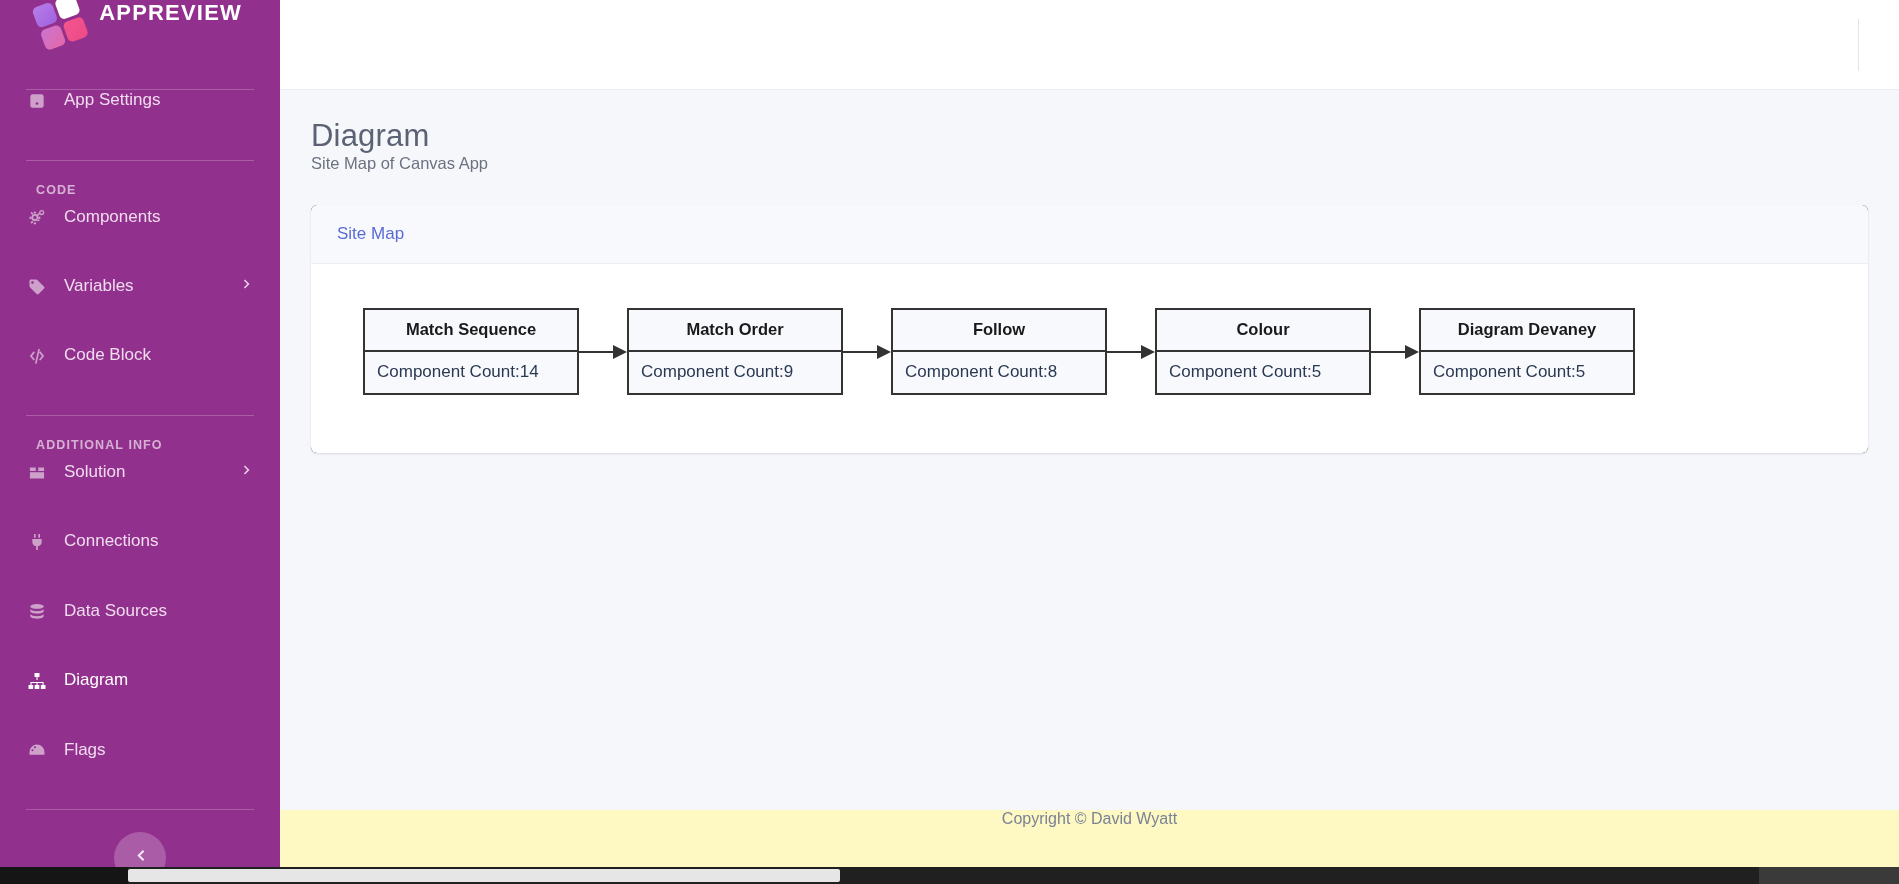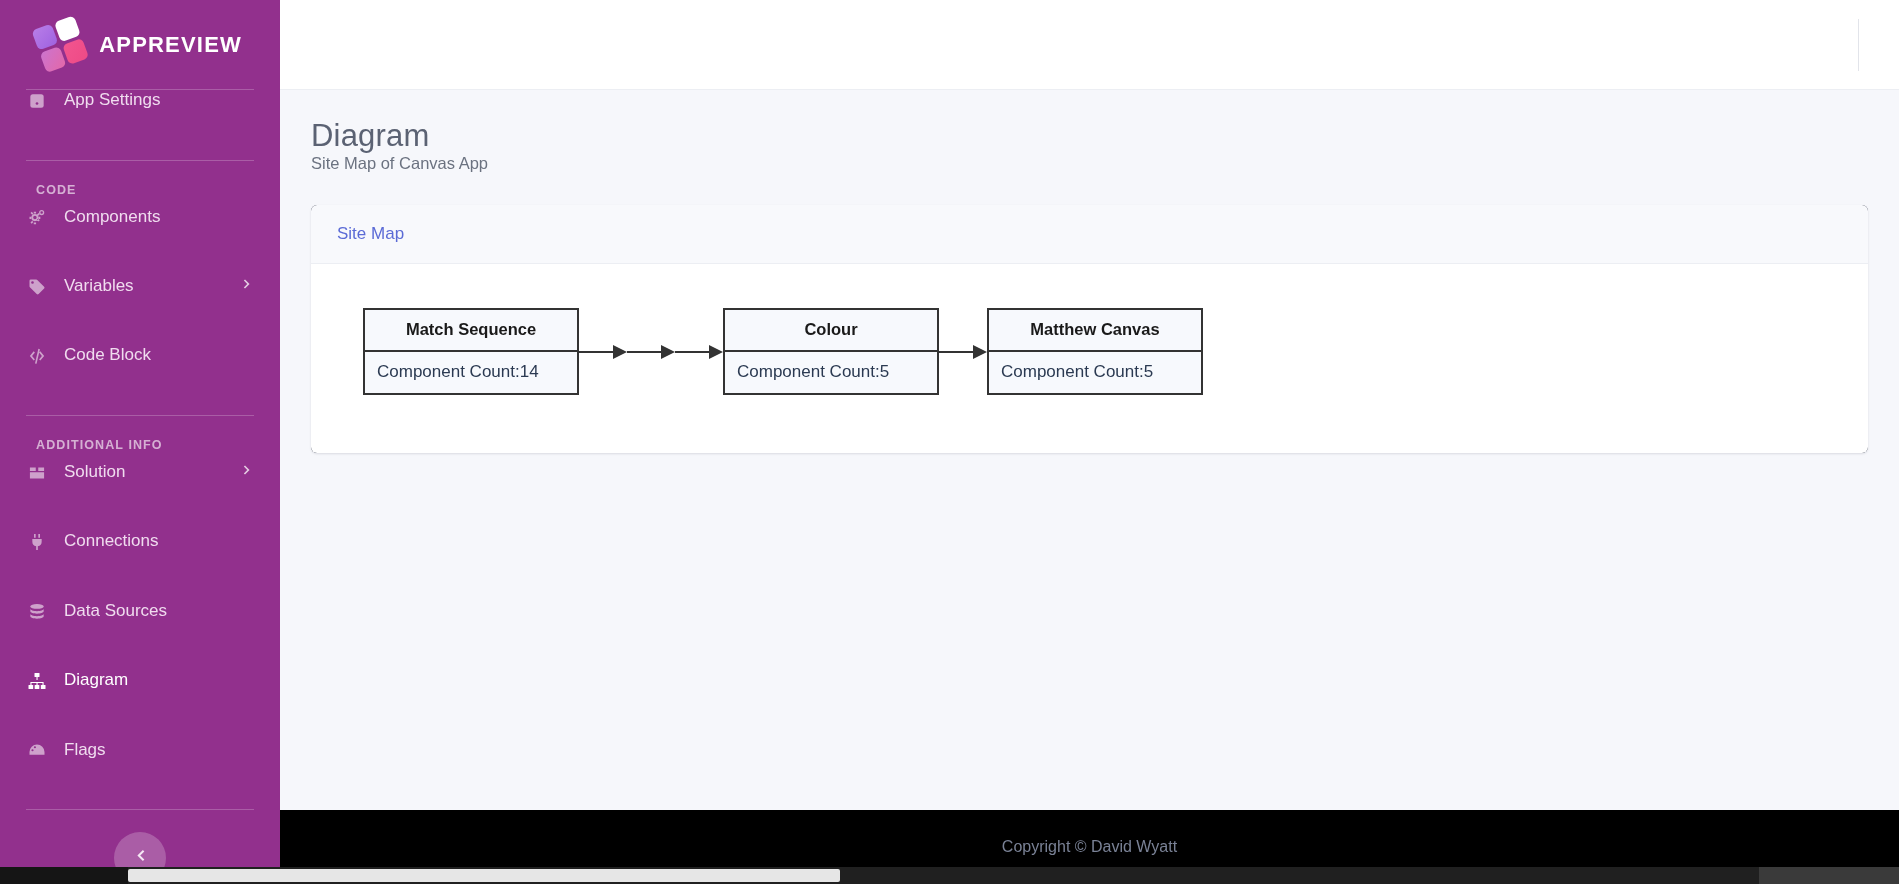--- a/index.html
+++ b/index.html
@@ -12,21 +12,21 @@
   .app { position: relative; width: 1899px; height: 884px; display: flex; }
 
   
   .sidebar {
     width: 280px; min-width: 280px; height: 884px;
     background: #92308d;
     position: relative;
     display: flex; flex-direction: column;
   }
   .brand {
-    height: 90px; display: flex; align-items: center;
+    height: 90px; display: flex; 
     padding: 0 38px; gap: 18px;
   }
   .logo { width: 46px; height: 46px; position: relative; transform: rotate(-20deg); }
   .logo i { position: absolute; width: 21px; height: 21px; border-radius: 5px; display: block; }
   .logo i.tl { left: 0; top: 0; background: linear-gradient(150deg,#b87de8,#9f63e0); }
   .logo i.tr { left: 24px; top: 0; background: #ffffff; }
   .logo i.bl { left: 0; top: 24px; background: linear-gradient(140deg,#cc74cf,#e368a8); }
   .logo i.br { left: 24px; top: 24px; background: linear-gradient(140deg,#f2558f,#ee4a86); }
   .brand-name {
     color: #ffffff; font-size: 22px; font-weight: bold; letter-spacing: 1.2px;
@@ -91,22 +91,22 @@
   .node .meta { font-size: 17px; color: #2b3a52; padding: 10px 12px 11px 12px; white-space: nowrap; }
   .arrow { width: 48px; height: 14px; position: relative; flex: 0 0 48px; }
   .arrow .shaft { position: absolute; left: 0; top: 6px; width: 38px; height: 2.5px; background: #333333; }
   .arrow .head {
     position: absolute; right: 0; top: 0; width: 0; height: 0;
     border-top: 7px solid transparent; border-bottom: 7px solid transparent;
     border-left: 14px solid #333333;
   }
 
   .footer {
-    height: 74px; display: flex; align-items: center; justify-content: center;
-    color: #7a8296; font-size: 16px; background: #000000;
+    height: 74px; display: flex; align-items: flex-start; justify-content: center;
+    color: #7a8296; font-size: 16px; background: #fef9c3;
   }
 
   
   .hscroll { position: absolute; left: 0; bottom: 0; width: 1899px; height: 17px; background: #1d1d1d; z-index: 40; }
   .hscroll .track { position: absolute; left: 0; top: 0; height: 17px; width: 1899px; background: #202020; }
   .hscroll .thumb { position: absolute; left: 128px; top: 2px; height: 13px; width: 712px; background: #e6e6e6; border-radius: 2px; }
   .hscroll .cap-l { position: absolute; left: 0; top: 0; width: 128px; height: 17px; background: #151515; }
   .hscroll .cap-r { position: absolute; right: 0; top: 0; width: 140px; height: 17px; background: #3a3a3a; }
 </style>
 </head>
@@ -264,41 +264,49 @@
 
             <div class="node">
               <div class="title">Match Sequence</div>
               <div class="meta">Component Count:14</div>
             </div>
             <div class="arrow">
                 <span class="shaft"></span>
                 <span class="head"></span>
               </div>
 
+            <div class="node">
+              <div class="title">Match Order</div>
+              <div class="meta">Component Count:9</div>
+            </div>
             <div class="arrow">
                 <span class="shaft"></span>
                 <span class="head"></span>
               </div>
 
+            <div class="node">
+              <div class="title">Follow</div>
+              <div class="meta">Component Count:8</div>
+            </div>
             <div class="arrow">
                 <span class="shaft"></span>
                 <span class="head"></span>
               </div>
 
             <div class="node">
               <div class="title">Colour</div>
               <div class="meta">Component Count:5</div>
             </div>
             <div class="arrow">
                 <span class="shaft"></span>
                 <span class="head"></span>
               </div>
 
             <div class="node">
-              <div class="title">Matthew Canvas</div>
+              <div class="title">Diagram Devaney</div>
               <div class="meta">Component Count:5</div>
             </div>
 
           </div>
         </div>
       </div>
     </div>
 
     <footer class="footer">
       <span>Copyright © David Wyatt</span>

